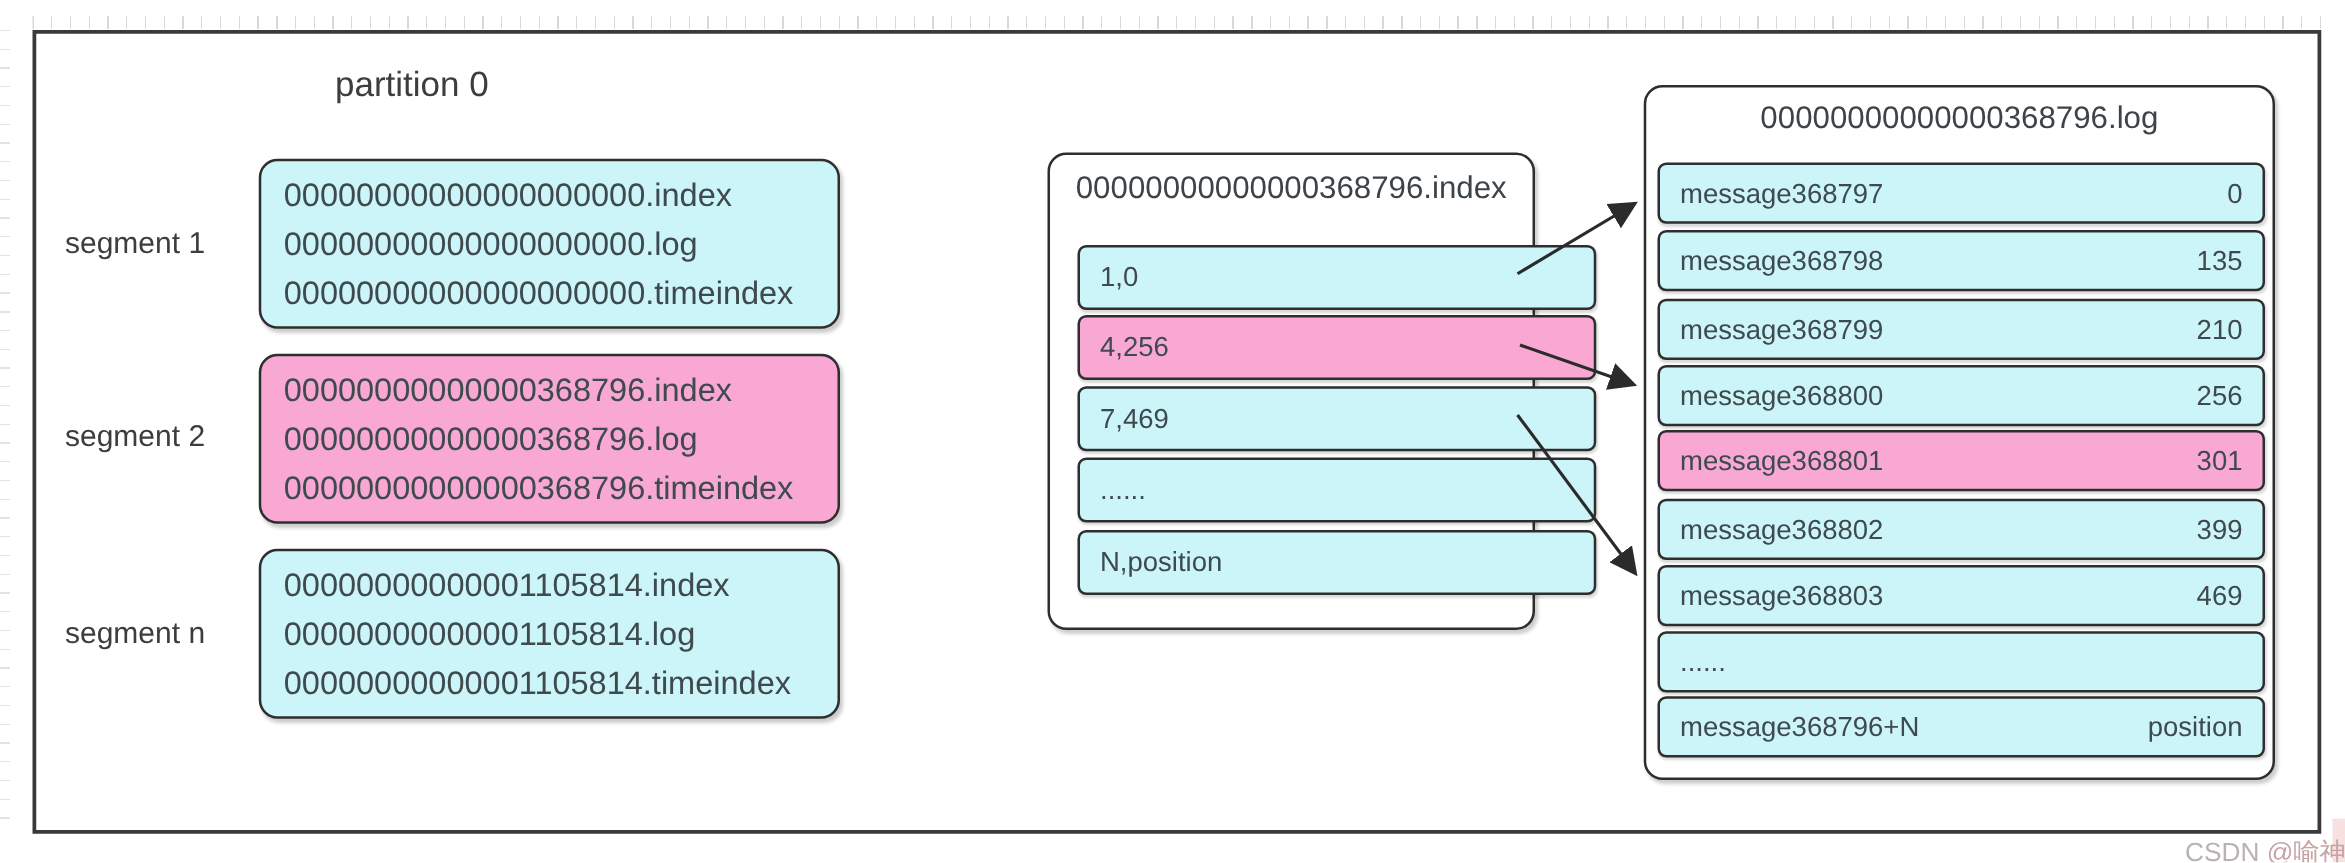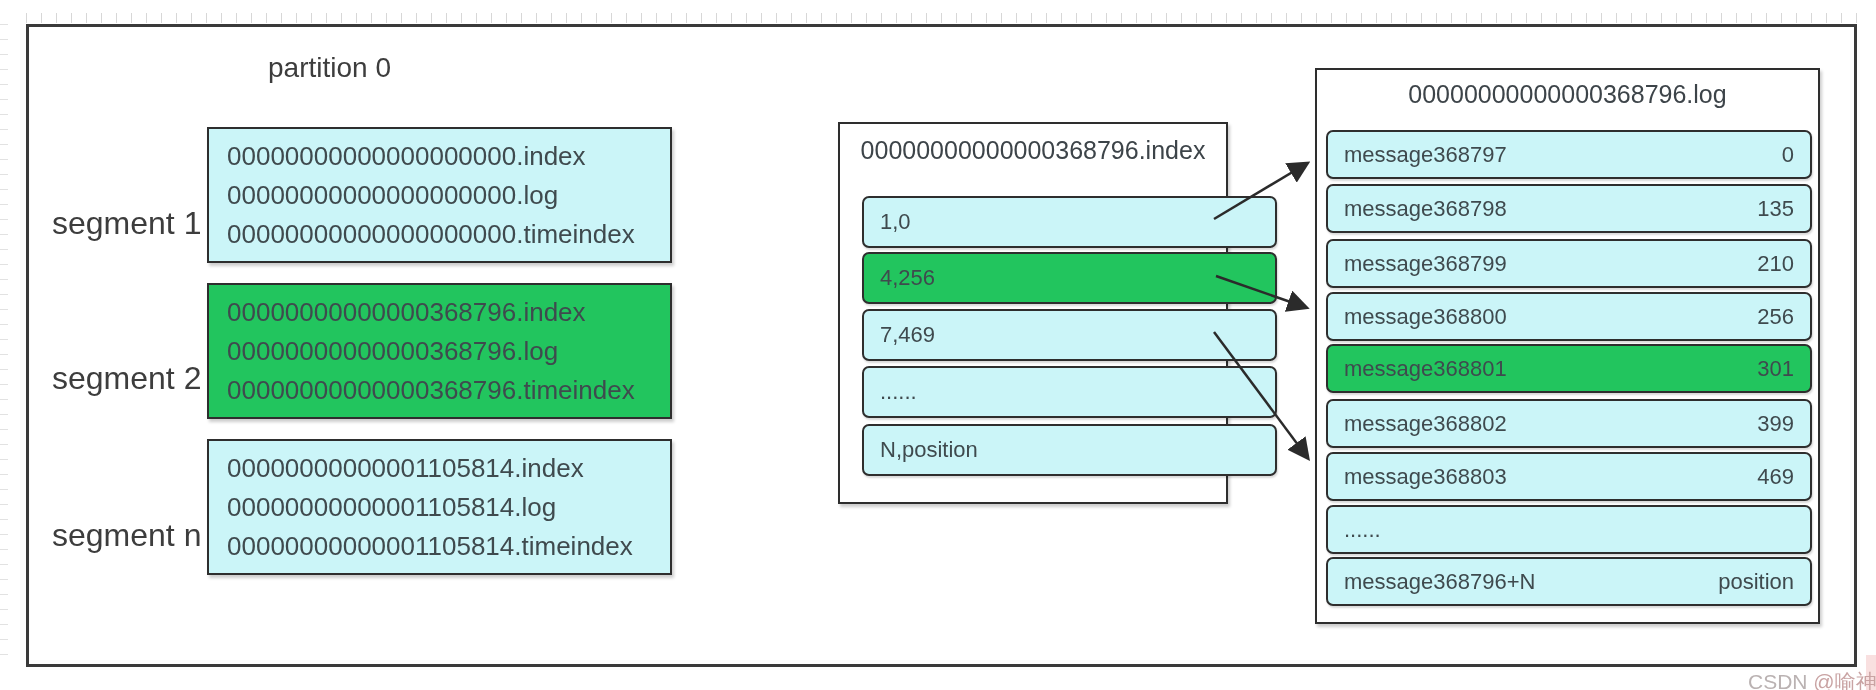--- a/index.html
+++ b/index.html
@@ -6,27 +6,27 @@
   .page{position:relative;width:1876px;height:690px;background:#ffffff;overflow:hidden;
         font-family:"Liberation Sans", sans-serif;color:#3f4a4e;}
   
   .ticks-top{position:absolute;left:26px;top:13px;width:1831px;height:10px;
      background:repeating-linear-gradient(90deg,#cdcdcd 0,#cdcdcd 1px,transparent 1px,transparent 15px);opacity:.8;}
   .ticks-left{position:absolute;left:0;top:24px;width:8px;height:643px;
      background:repeating-linear-gradient(180deg,#e2e2e2 0,#e2e2e2 1px,transparent 1px,transparent 15px);}
   .frame{position:absolute;left:26px;top:24px;width:1831px;height:643px;
      border:3px solid #3a3a3a;background:#fff;box-sizing:border-box;}
   .title{position:absolute;font-size:28px;color:#3d3d3d;}
-  .seg-label{position:absolute;left:52px;font-size:32px;color:#3d3d3d;margin-top:24px;}
-  .box{position:absolute;box-sizing:border-box;border:2.5px solid #2e2e2e;border-radius:0;
+  .seg-label{position:absolute;left:52px;font-size:24px;color:#3d3d3d;}
+  .box{position:absolute;box-sizing:border-box;border:2.5px solid #2e2e2e;border-radius:15px;
        box-shadow:2px 3px 3px rgba(0,0,0,0.20);}
   .seg-box{left:207px;width:465px;height:136px;display:flex;flex-direction:column;
        justify-content:center;padding-left:18px;font-size:26px;line-height:39px;}
   .cyan{background:#cbf5f8;}
-  .green{background:#22c55e;}
+  .green{background:#f9a8d4;}
   .white-box{background:#ffffff;}
   .box-title{position:absolute;left:0;right:0;text-align:center;font-size:25px;color:#3d4449;}
   .row{position:absolute;box-sizing:border-box;border:2.5px solid #2e2e2e;border-radius:7px;
        display:flex;align-items:center;justify-content:space-between;
        font-size:22px;padding:0 16px;box-shadow:1px 2px 2px rgba(0,0,0,0.15);}
   .idx-row{left:22px;width:415px;height:52px;}
   .log-row{left:9px;width:486px;height:49px;}
   .arrows{position:absolute;left:0;top:0;width:1876px;height:690px;pointer-events:none;}
   .watermark{position:absolute;left:1748px;top:668px;font-size:21px;white-space:nowrap;}
   .wm-a{color:#bab2b2;} .wm-b{color:#c9a3a3;}

